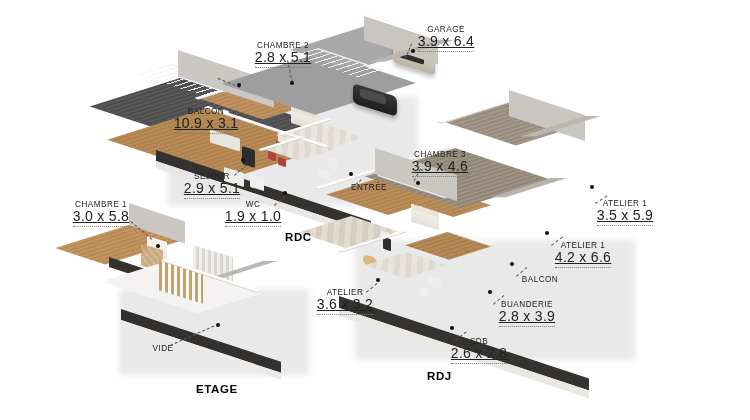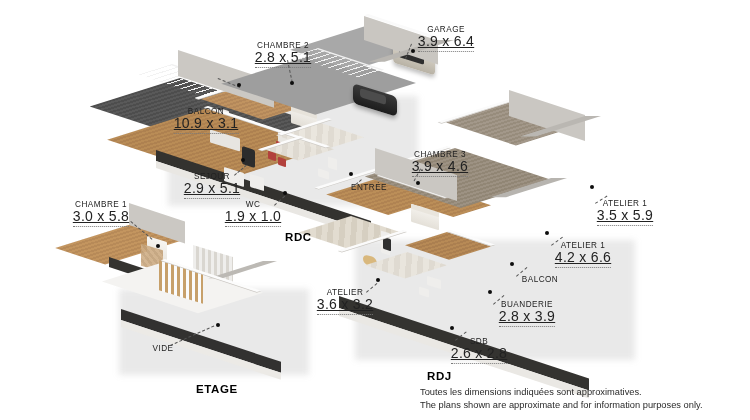--- a/index.html
+++ b/index.html
@@ -340,18 +340,14 @@
     <span class="nm">VIDE</span>
     <span class="dm" style="border-bottom: none;"></span>
   </div>
   <div class="leader" style="left:170px;top:345px;width:48px;transform:rotate(-24deg);"></div>
   <div class="dot" style="left:216px;top:323px;"></div>
 
   <div class="floorname" style="left:285px;top:231px;">RDC</div>
   <div class="floorname" style="left:427px;top:370px;">RDJ</div>
   <div class="floorname" style="left:196px;top:383px;">ETAGE</div>
 
-  <div class="disclaim" style="left:420px;top:386px;">
-    <div>Toutes les dimensions indiquées sont approximatives.</div>
-    <div>The plans shown are approximate and for information purposes only.</div>
-  </div>
 
 </div>
 
 </body></html>

